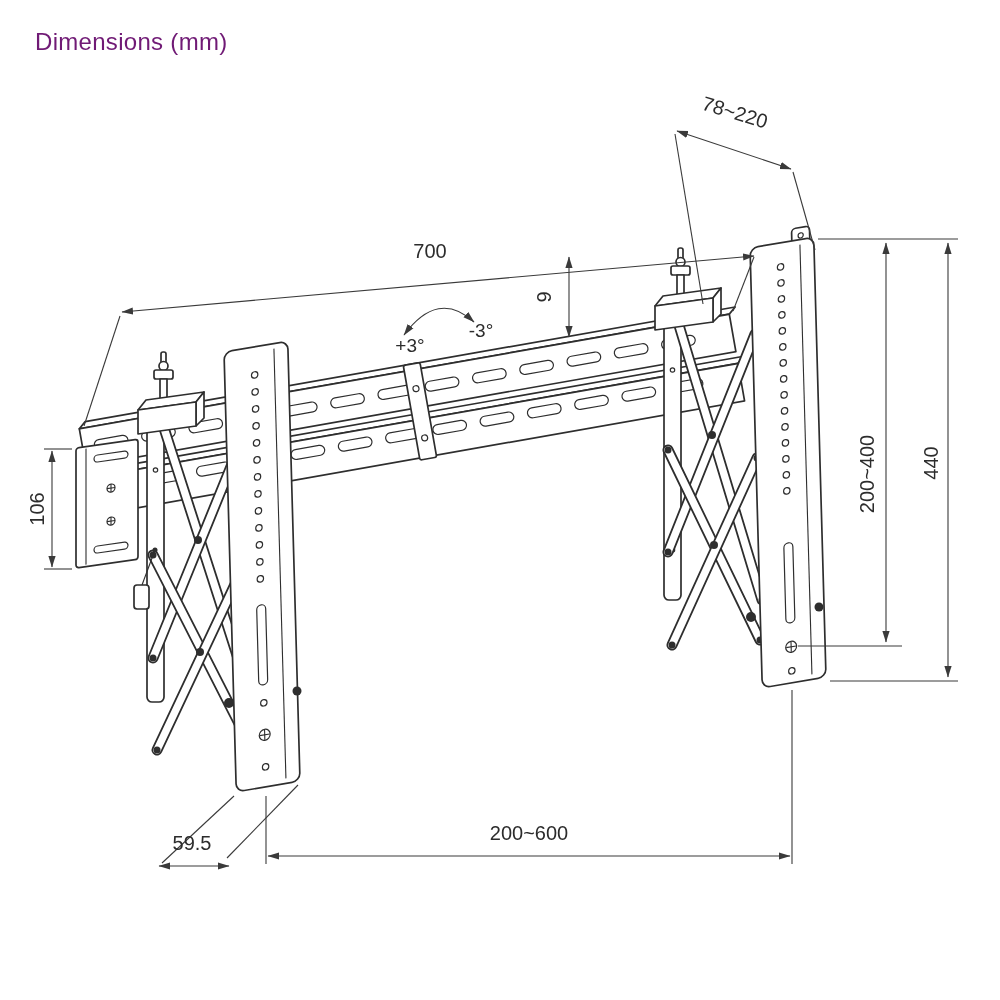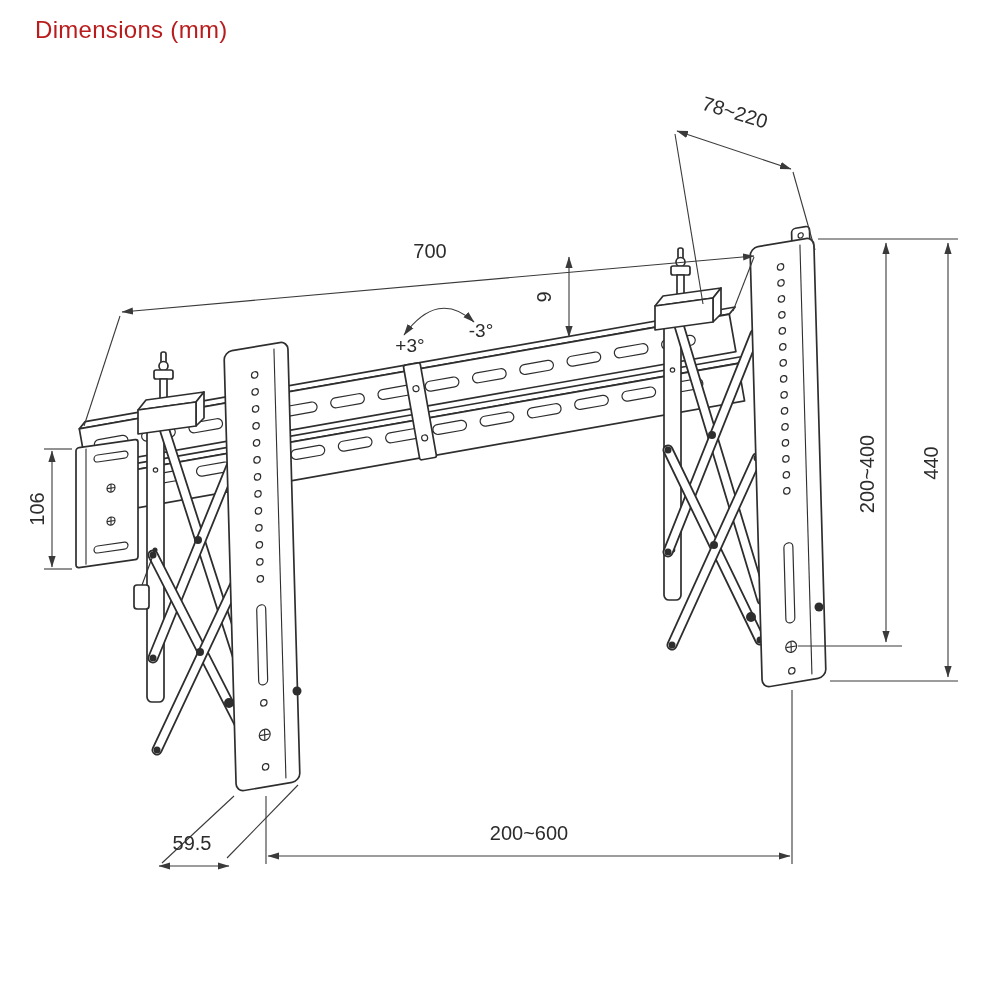--- a/index.html
+++ b/index.html
@@ -1,19 +1,19 @@
 <!DOCTYPE html>
 <html><head>
 <meta charset="utf-8">
 <style>
   html,body{margin:0;padding:0;background:#ffffff;}
   #stage{position:relative;width:1000px;height:1000px;background:#ffffff;overflow:hidden;
          font-family:"Liberation Sans",sans-serif;}
-  #page-title{position:absolute;left:35px;top:16px;font-size:24px;font-weight:500;
-              color:#b91c1c;letter-spacing:.3px;}
+  #page-title{position:absolute;left:35px;top:28px;font-size:24px;font-weight:500;
+              color:#701a75;letter-spacing:.3px;}
   svg{position:absolute;left:0;top:0;}
   .part{fill:#ffffff;stroke:#2e2e2e;stroke-width:1.7;stroke-linejoin:round;}
   .detail{fill:none;stroke:#2e2e2e;stroke-width:1.1;}
   .hole{fill:#ffffff;stroke:#2e2e2e;stroke-width:1.2;}
   .slot{fill:#ffffff;stroke:#2e2e2e;stroke-width:1.2;}
   .armdark{stroke:#2e2e2e;stroke-width:11;stroke-linecap:round;fill:none;}
   .armlight{stroke:#ffffff;stroke-width:7.4;stroke-linecap:round;fill:none;}
   .pivot{fill:#2e2e2e;stroke:none;}
   .screwdark{fill:#2e2e2e;stroke:none;}
   .dim{stroke:#3a3a3a;stroke-width:1.1;fill:none;}

